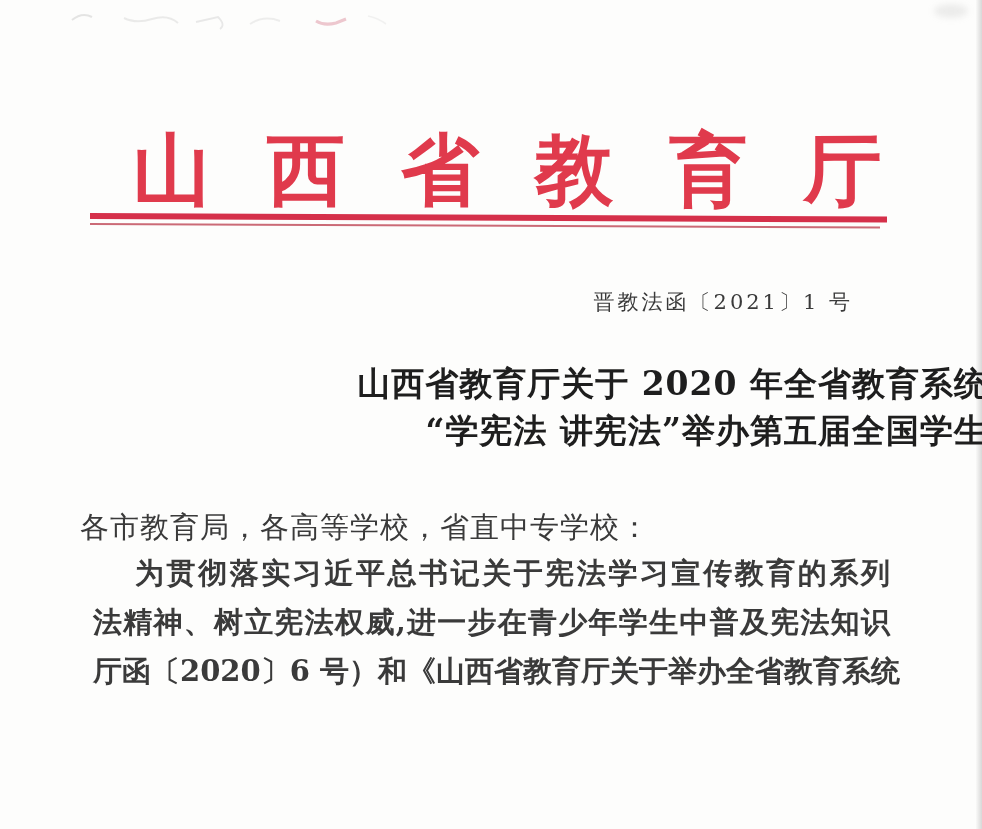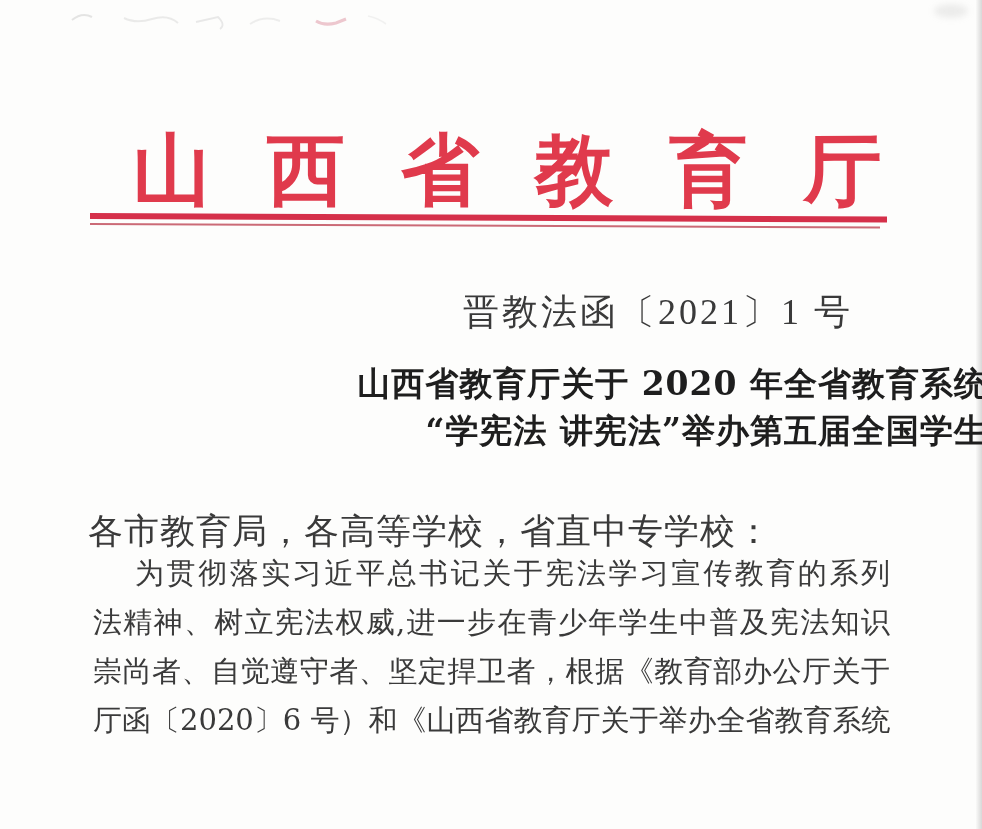--- a/index.html
+++ b/index.html
@@ -75,60 +75,60 @@
   .rule-thin {
     top: 223px;
     width: 790px;
     height: 2px;
     background: #cb6a76;
   }
   .doc-number {
     position: absolute;
     top: 288px;
     right: 129px;
-    font-size: 36px;
+    font-size: 21px;
     letter-spacing: 3px;
     color: #3a3a3a;
     white-space: nowrap;
-    font-family: Liberation Serif, serif;
   }
   .doc-title {
     position: absolute;
     top: 360px;
     left: 6px;
     width: 100%;
     text-align: right;
     font-size: 33px;
     line-height: 47px;
     font-weight: bold;
     color: #1e1e1e;
     letter-spacing: 1px;
   }
   .salutation {
     position: absolute;
     top: 508px;
-    left: 88px;
-    font-size: 35px;
+    left: 80px;
+    font-size: 29px;
     color: #3a3a3a;
     letter-spacing: 1px;
     white-space: nowrap;
   }
   .body-text {
     position: absolute;
     top: 549px;
     left: 93px;
     width: 797px;
     font-size: 29px;
     line-height: 49px;
     color: #3a3a3a;
   }
   .body-line {
     text-align: justify;
     text-align-last: justify;
     white-space: nowrap;
+    font-weight: bold;
   }
   .body-line.first {
     text-indent: 42px;
   }
 </style>
 </head>
 <body>
 
 <div class="page">
 
@@ -154,17 +154,16 @@
   <div class="doc-title">
     <div class="title-line">山西省教育厅关于 2020 年全省教育系统</div>
     <div class="title-line">“学宪法 讲宪法”举办第五届全国学生</div>
   </div>
 
   <div class="salutation">各市教育局，各高等学校，省直中专学校：</div>
 
   <div class="body-text">
     <div class="body-line first">为贯彻落实习近平总书记关于宪法学习宣传教育的系列</div>
     <div class="body-line">法精神、树立宪法权威,进一步在青少年学生中普及宪法知识</div>
-    <div class="body-line">崇尚者、自觉遵守者、坚定捍卫者，根据《教育部办公厅关于</div>
     <div class="body-line">厅函〔2020〕6 号）和《山西省教育厅关于举办全省教育系统</div>
   </div>
 
 </div>
 
 </body></html>

